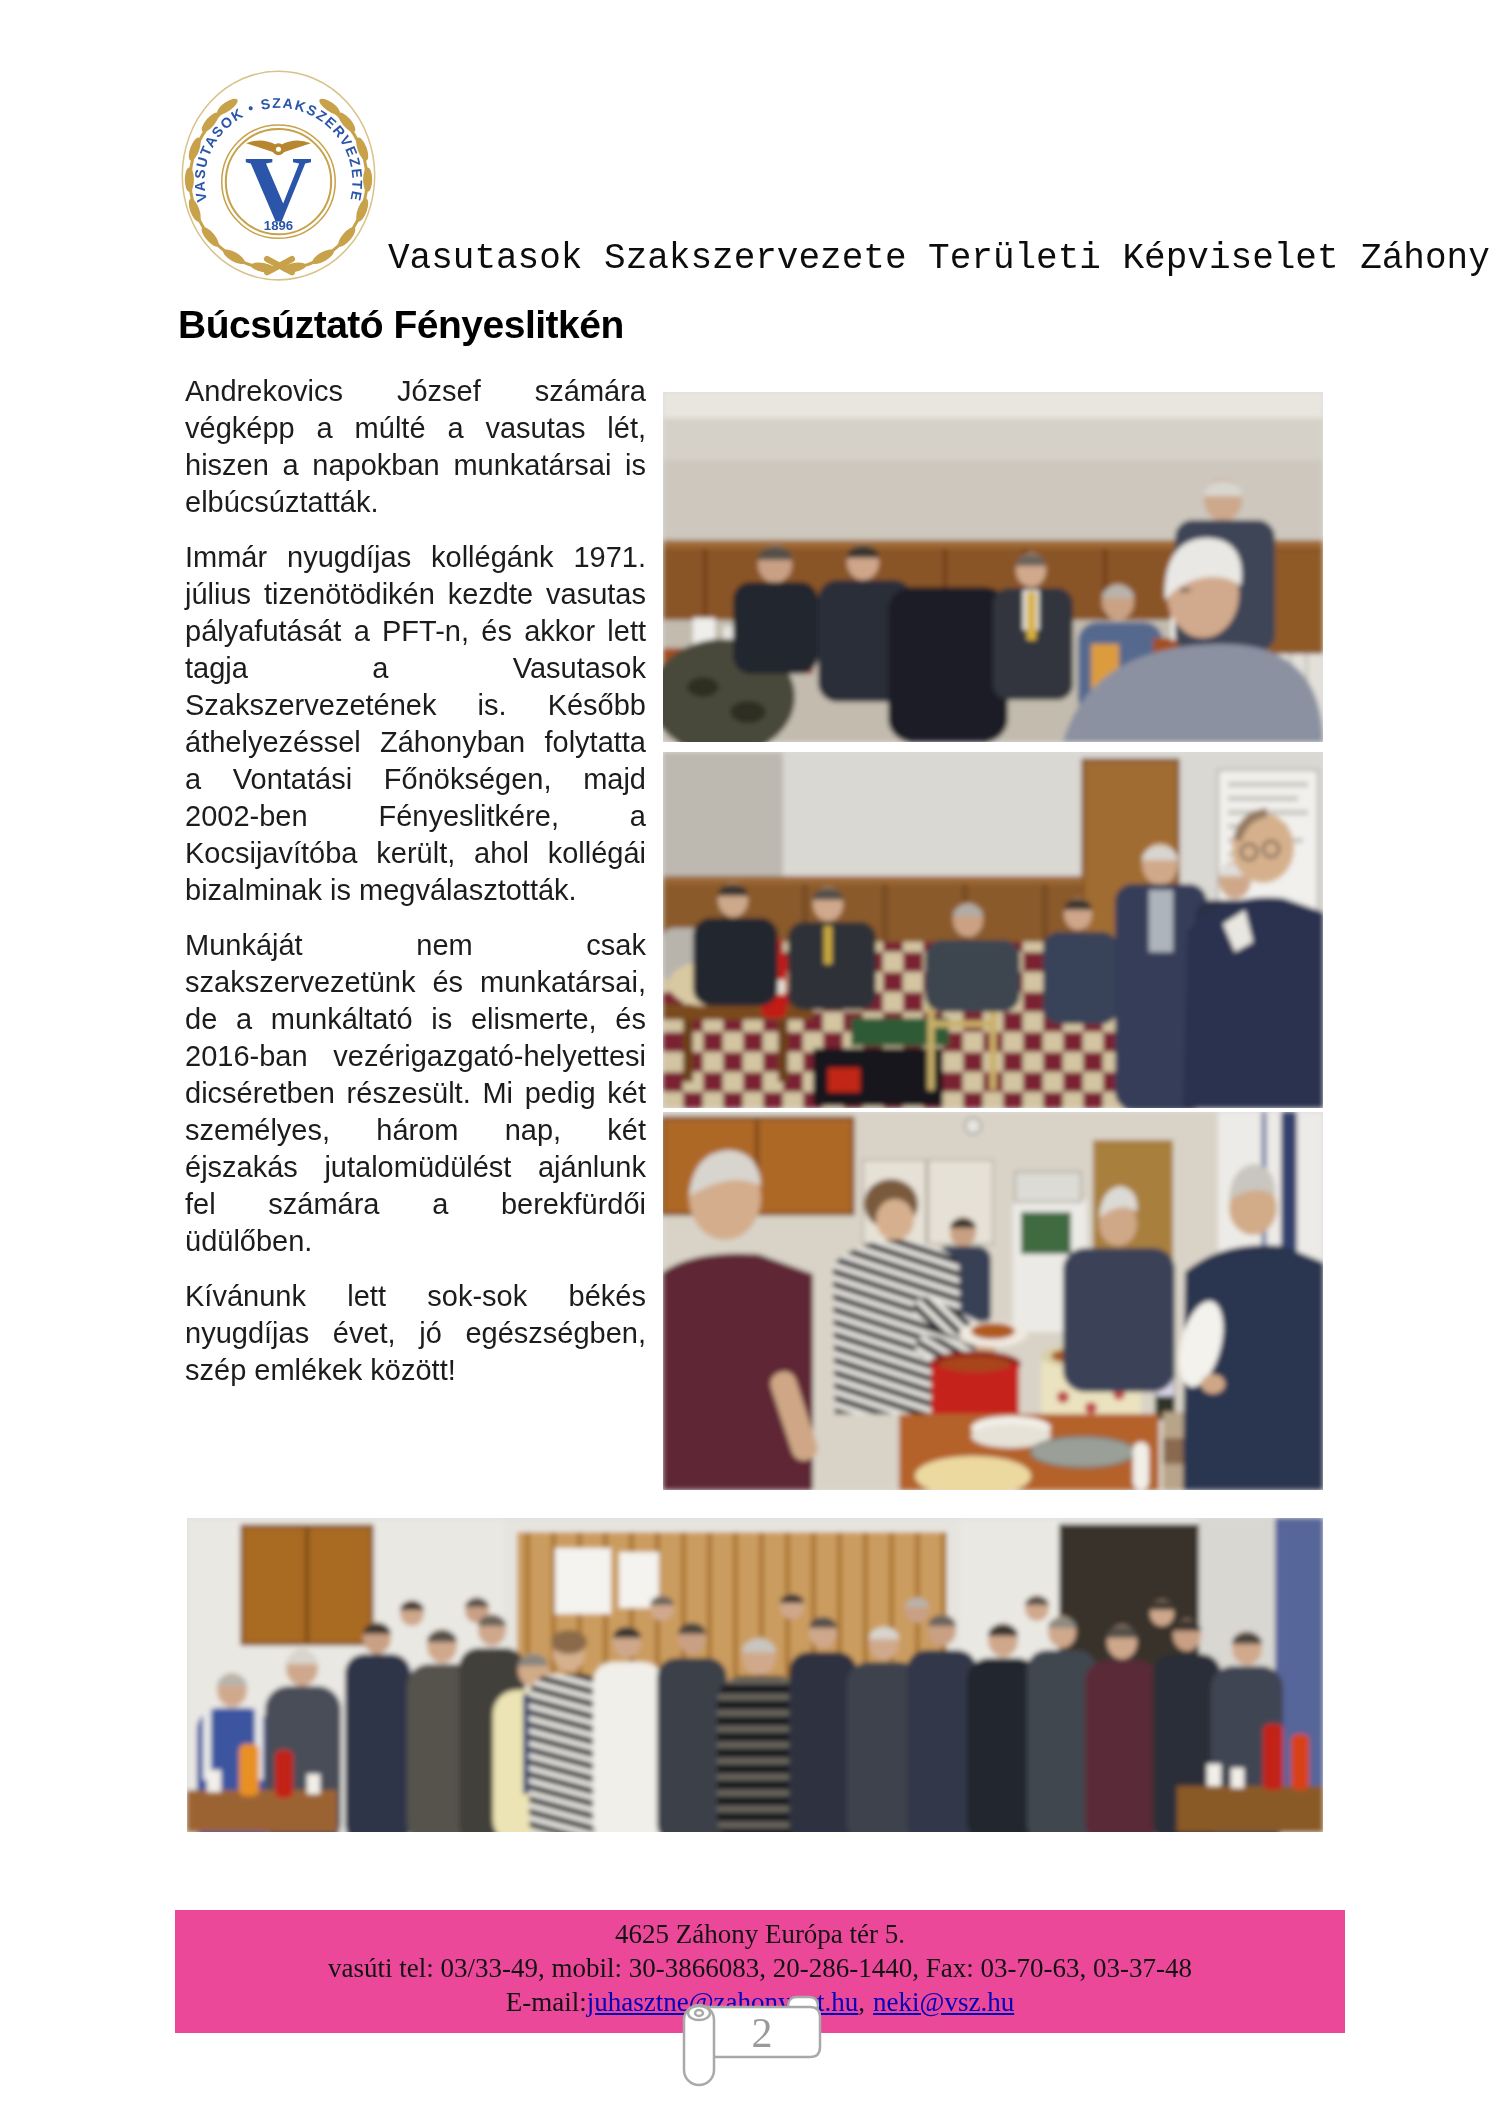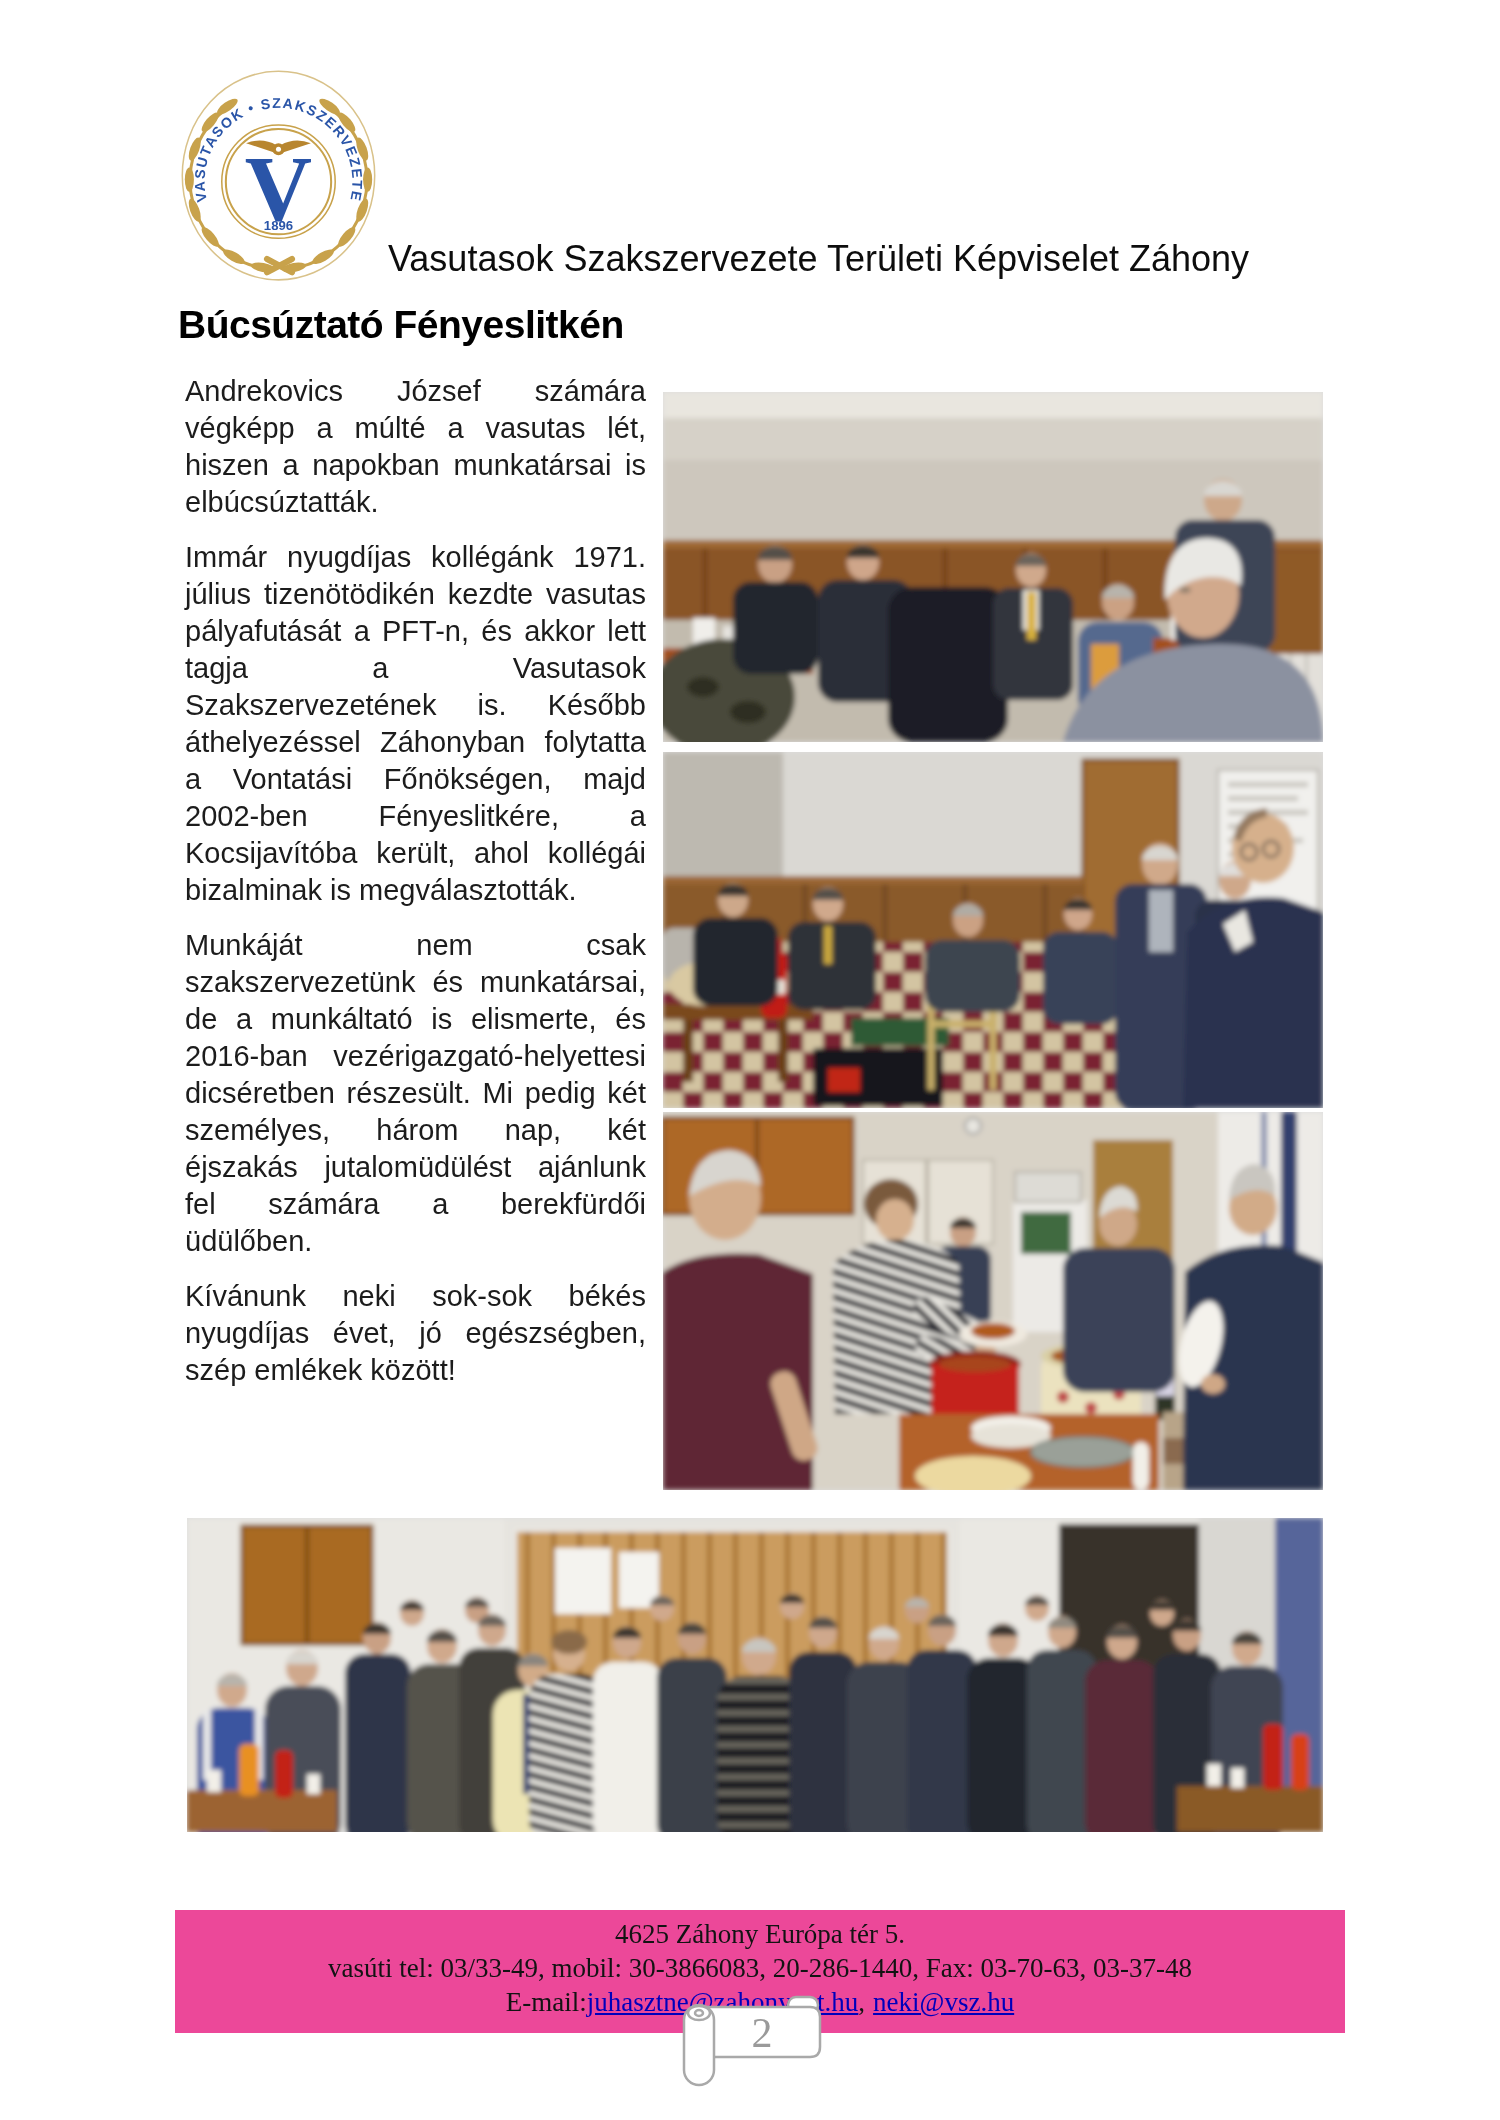--- a/index.html
+++ b/index.html
@@ -2,21 +2,21 @@
 <html><head>
 <meta charset="utf-8">
 <style>
   html,body{margin:0;padding:0;background:#ffffff;}
   .page{position:relative;width:1500px;height:2120px;background:#ffffff;overflow:hidden;
         font-family:"Liberation Sans",sans-serif;}
 
   
   .logo{position:absolute;left:175px;top:52px;width:208px;height:238px;}
   .doc-title{position:absolute;left:388px;top:238px;margin:0;white-space:nowrap;
-             font-family:Liberation Sans, sans-serif;font-weight:400;font-size:36px;color:#0d0d0d;}
+             font-family:Liberation Mono, monospace;font-weight:400;font-size:36px;color:#0d0d0d;}
 
   
   .article{position:absolute;left:178px;top:303px;width:468px;}
   .article h2{margin:0 0 26px 0;font-size:39px;font-weight:700;color:#000000;white-space:nowrap;
               font-family:"Liberation Sans",sans-serif;letter-spacing:-0.5px;}
   .article p{margin:0 0 18px 7px;font-size:29px;line-height:37px;color:#1c1c1c;
              text-align:justify;}
   .article p.signature{text-align:right;padding-right:26px;margin-top:8px;}
 
   
@@ -94,21 +94,21 @@
     <text x="102" y="176" text-anchor="middle" font-family="Liberation Sans, sans-serif" font-size="13" font-weight="bold" fill="#2A55A8">1896</text>
   </svg>
 
   <h1 class="doc-title">Vasutasok Szakszervezete Területi Képviselet Záhony</h1>
 
   <section class="article">
     <h2>Búcsúztató Fényeslitkén</h2>
     <p>Andrekovics József számára végképp a múlté a vasutas lét, hiszen a napokban munkatársai is elbúcsúztatták.</p>
     <p>Immár nyugdíjas kollégánk 1971. július tizenötödikén kezdte vasutas pályafutását a PFT-n, és akkor lett tagja a Vasutasok Szakszervezetének is. Később áthelyezéssel Záhonyban folytatta a Vontatási Főnökségen, majd 2002-ben Fényeslitkére, a Kocsijavítóba került, ahol kollégái bizalminak is megválasztották.</p>
     <p>Munkáját nem csak szakszervezetünk és munkatársai, de a munkáltató is elismerte, és 2016-ban vezérigazgató-helyettesi dicséretben részesült. Mi pedig két személyes, három nap, két éjszakás jutalomüdülést ajánlunk fel számára a berekfürdői üdülőben.</p>
-    <p>Kívánunk neki sok-sok békés nyugdíjas évet, jó egészségben, szép emlékek között!</p>
+    <p>Kívánunk lett sok-sok békés nyugdíjas évet, jó egészségben, szép emlékek között!</p>
   </section>
 
   <svg id="photo1" class="photo" viewBox="0 0 660 350" preserveAspectRatio="none" role="img" aria-label="Men seated at tables in a wood-panelled club room, white-haired man in grey sweater in the foreground">
     <defs>
         <filter id="pb1" x="-5%" y="-5%" width="110%" height="110%">
           <feGaussianBlur stdDeviation="2.5"></feGaussianBlur>
         </filter>
       </defs>
     <g filter="url(#pb1)">
       <rect width="660" height="350" fill="#cdc7bd"></rect>

